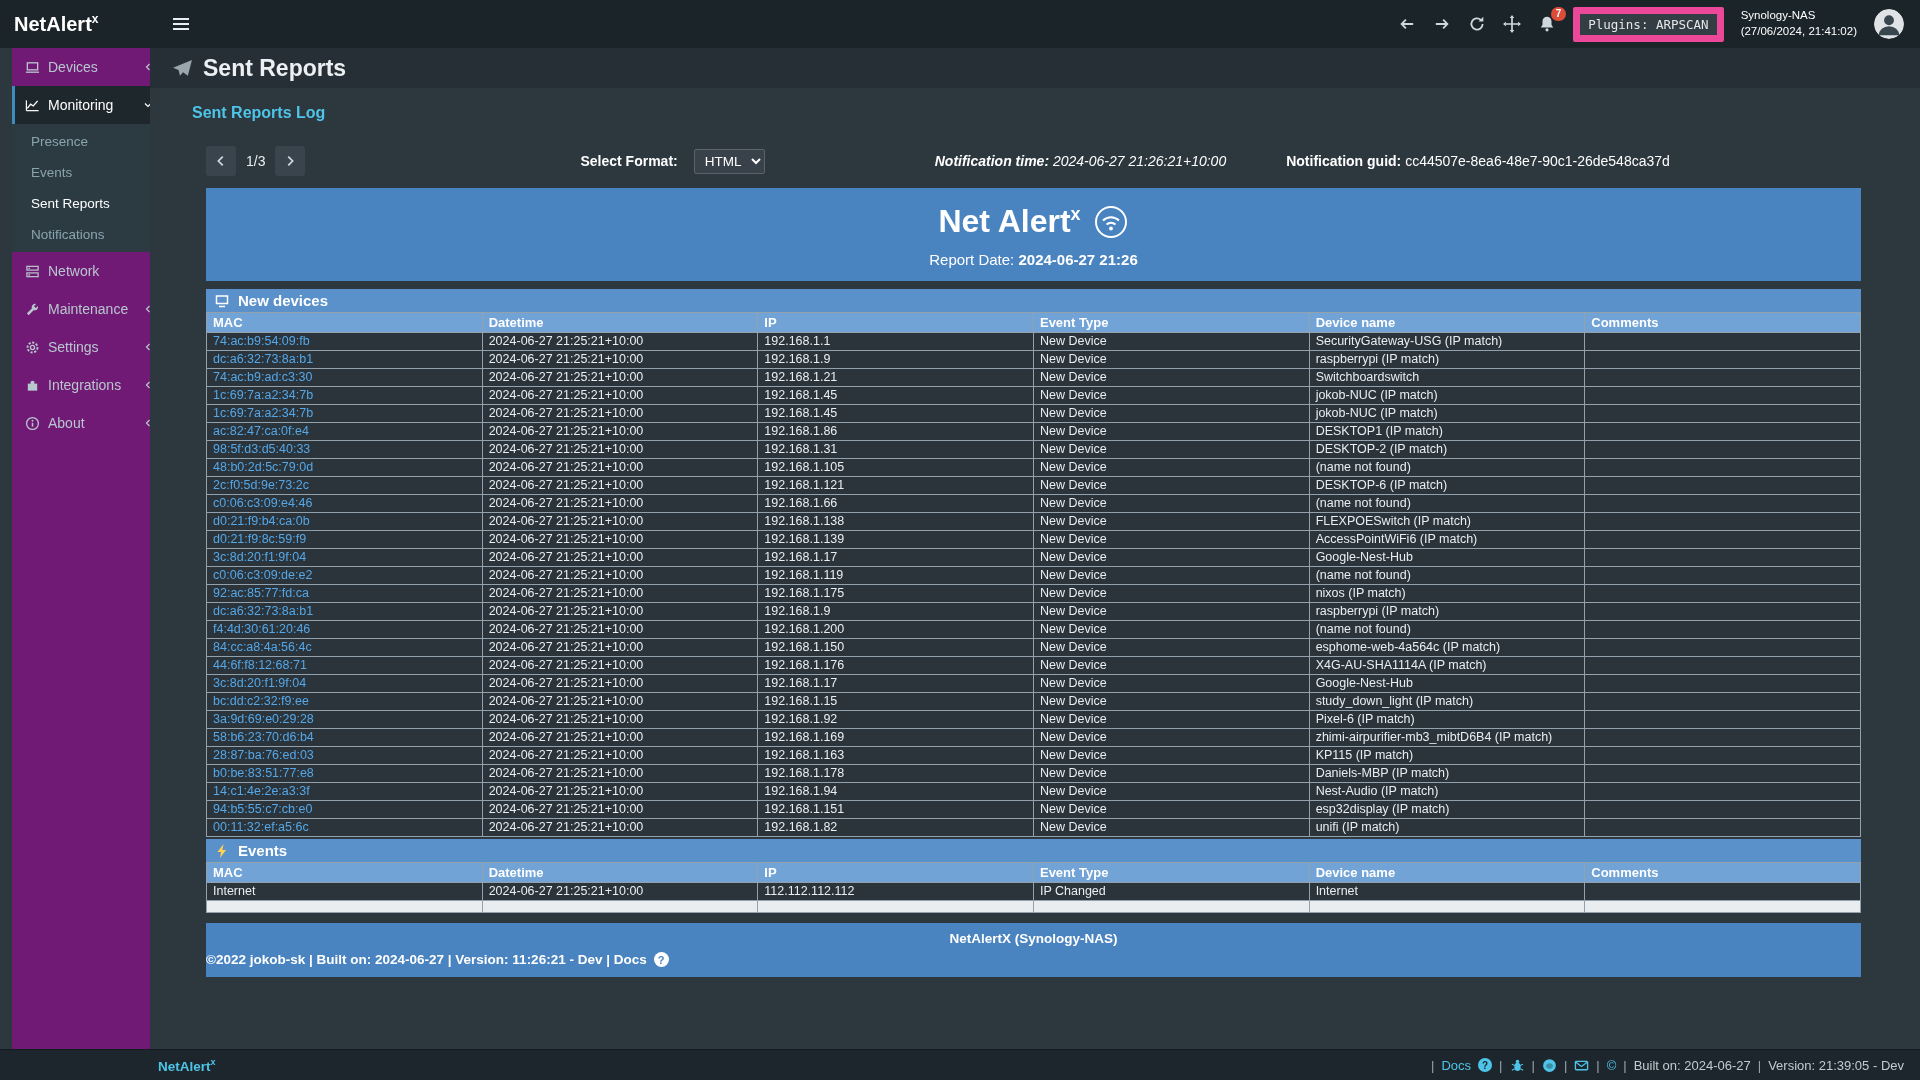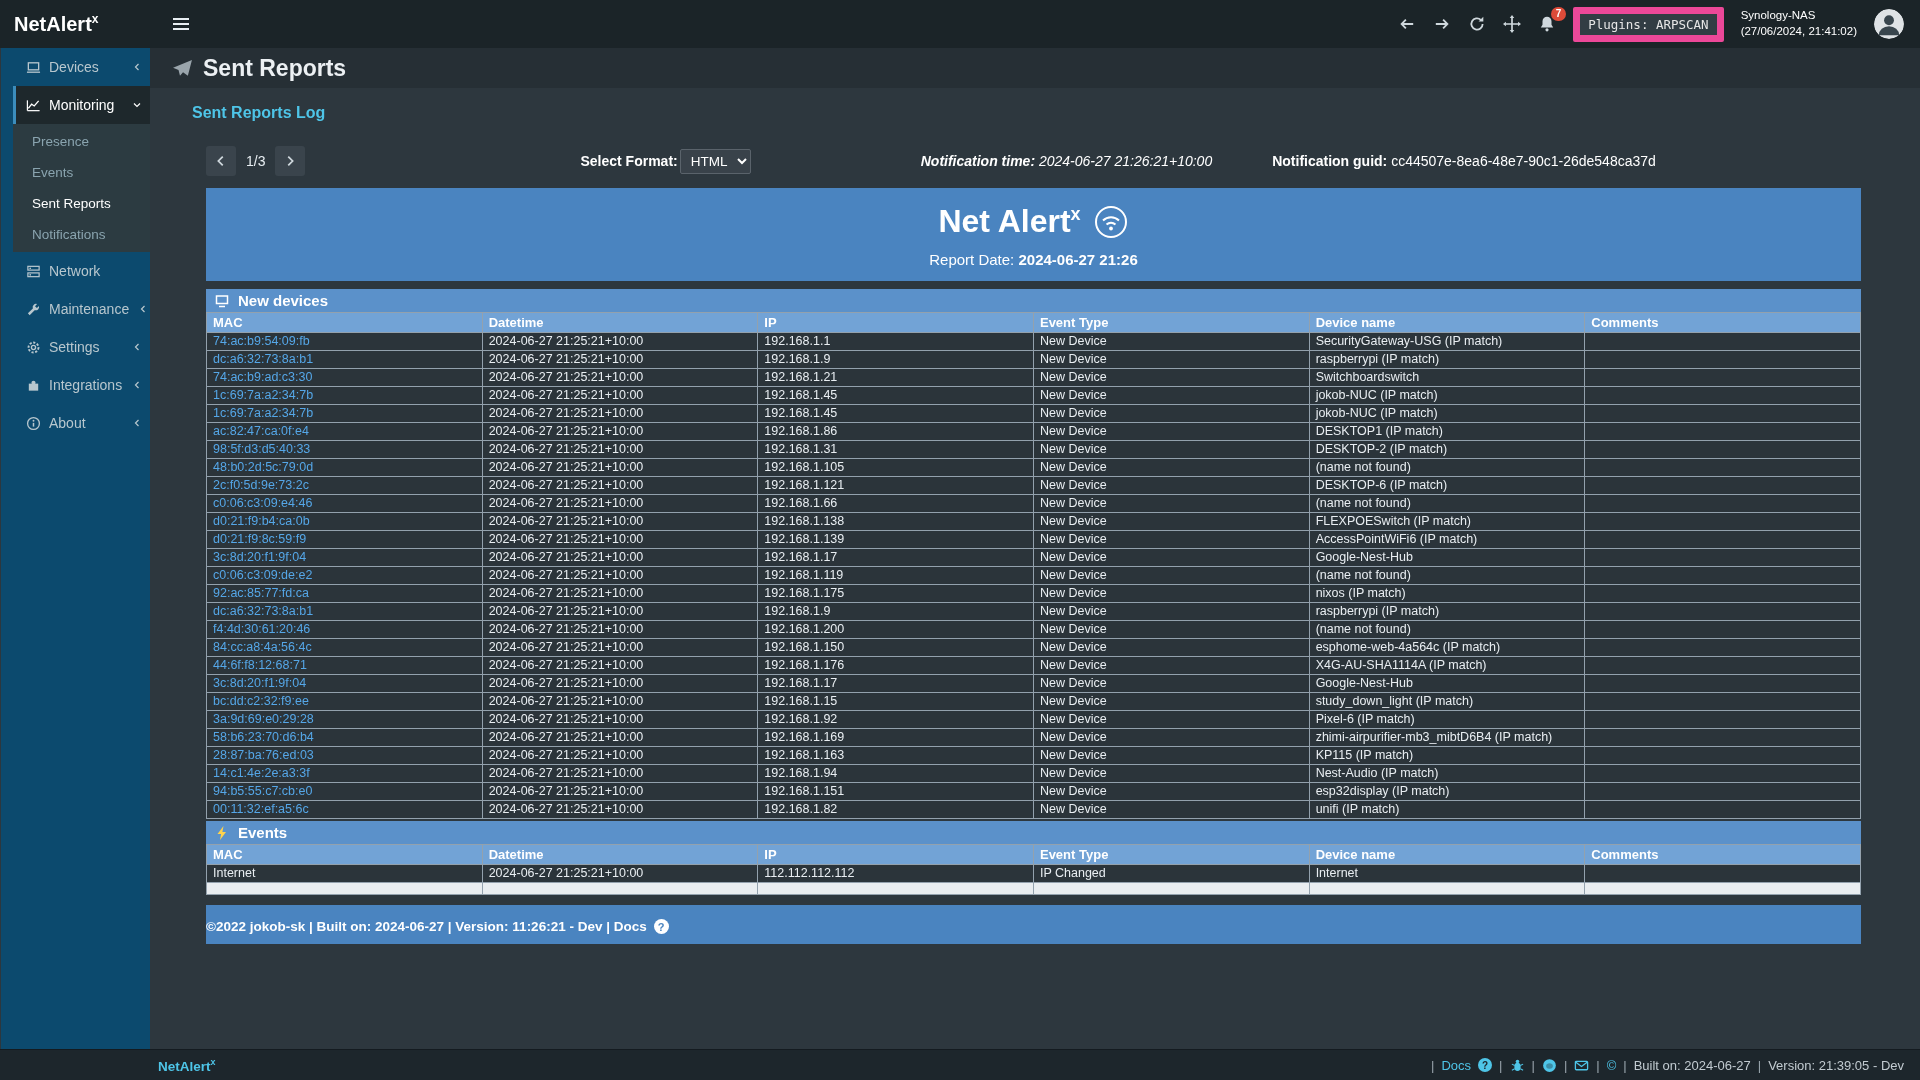--- a/index.html
+++ b/index.html
@@ -17,21 +17,21 @@
   .hamburger { margin-left:10px; padding:6px 12px; cursor:pointer; color:#e8eef2; }
   .nav-right { margin-left:auto; display:flex; align-items:center; gap:17px; padding-right:16px; }
   .nav-ic { width:18px; height:18px; color:#cfd8dd; cursor:pointer; }
   .bell-wrap { position:relative; cursor:pointer; }
   .badge { position:absolute; top:-8px; right:-10px; background:#dd4b39; color:#fff; font-size:10px; font-weight:bold; border-radius:8px; padding:1px 5px; line-height:1.2; }
   .plugins { font-family:"DejaVu Sans Mono","Liberation Mono",monospace; font-size:12.5px; color:#e6e6e6; background:#323d44; border:7px solid #ec4899; padding:3px 8px; border-radius:2px; cursor:pointer; }
   .host { color:#fff; font-size:11.5px; line-height:1.35; }
   .avatar { width:30px; height:30px; border-radius:50%; overflow:hidden; cursor:pointer; }
 
   
-  .sidebar { position:absolute; top:48px; left:1px; width:150px; bottom:31px; background:#0c4a6e; font-size:14px;padding-left:12px; }
+  .sidebar { position:absolute; top:48px; left:12px; width:150px; bottom:31px; background:#701a75; font-size:14px; }
   .side-item { display:flex; align-items:center; gap:8px; padding:11px 8px 11px 10px; color:#b8c7ce; border-left:3px solid transparent; cursor:pointer; }
   .side-item.active { background:#1e282c; color:#fff; border-left-color:#3c8dbc; }
   .sicon { width:15px; height:15px; flex:0 0 15px; }
   .chev { margin-left:auto; width:12px; height:12px; flex:0 0 12px; }
   .submenu { background:#2c3b41; padding:2px 0; }
   .sub-item { padding:8px 10px 8px 19px; color:#8aa4af; font-size:13.5px; cursor:pointer; }
   .sub-item.active { color:#fff; }
 
   
   .main { position:absolute; top:48px; left:150px; right:0; bottom:31px; background:#2d373e; overflow:hidden; }
@@ -39,21 +39,21 @@
   .page-title { color:#ecf0f3; font-size:23px; font-weight:bold; }
   .send-icon { width:21px; height:21px; color:#9aa5ac; }
 
   .log-link { display:inline-block; margin:16px 0 0 42px; color:#4ec5e8; font-size:16px; font-weight:bold; cursor:pointer; }
 
   .toolbar { display:flex; align-items:center; margin:24px 0 0 56px; width:1651px; color:#fff; }
   .pager { display:flex; align-items:center; gap:10px; }
   .pbtn { width:30px; height:30px; background:#3a444c; border:none; border-radius:3px; display:flex; align-items:center; justify-content:center; color:#cfd8dd; cursor:pointer; }
   .pbtn svg { width:14px; height:14px; }
   .pcount { font-size:14px; color:#e8eef2; }
-  .fmt { margin-left:275px; display:flex; align-items:center; gap:2px; font-size:14px; font-weight:bold; }
+  .fmt { margin-left:275px; display:flex; align-items:center; gap:16px; font-size:14px; font-weight:bold; }
   .fmt select { background:#39424a; color:#fff; border:1px solid #5a636b; font-size:13.5px; padding:3px 6px; border-radius:2px; font-family:inherit; cursor:pointer; }
   .ntime { margin-left:170px; font-size:14px;font-style:italic; }
   .nguid { margin-left:60px; font-size:14px; }
   .blabel { font-weight:bold; }
   .bval { font-weight:normal; }
 
   
   .report { margin:12px 0 0 56px; width:1655px; }
   .r-header { background:#4a84c0; text-align:center; color:#fff; padding:15px 0 13px; }
   .r-titlerow { display:flex; align-items:center; justify-content:center; gap:12px; }
@@ -475,20 +475,28 @@
           </tr>
           <tr>
             <td class="mac">28:87:ba:76:ed:03</td>
             <td>2024-06-27 21:25:21+10:00</td>
             <td>192.168.1.163</td>
             <td>New Device</td>
             <td>KP115 (IP match)</td>
             <td></td>
           </tr>
           <tr>
+            <td class="mac">b0:be:83:51:77:e8</td>
+            <td>2024-06-27 21:25:21+10:00</td>
+            <td>192.168.1.178</td>
+            <td>New Device</td>
+            <td>Daniels-MBP (IP match)</td>
+            <td></td>
+          </tr>
+          <tr>
             <td class="mac">14:c1:4e:2e:a3:3f</td>
             <td>2024-06-27 21:25:21+10:00</td>
             <td>192.168.1.94</td>
             <td>New Device</td>
             <td>Nest-Audio (IP match)</td>
             <td></td>
           </tr>
           <tr>
             <td class="mac">94:b5:55:c7:cb:e0</td>
             <td>2024-06-27 21:25:21+10:00</td>
@@ -539,20 +547,21 @@
             <td></td>
             <td></td>
             <td></td>
             <td></td>
             <td></td>
           </tr>
         </tbody>
       </table>
 
     <div class="r-footer">
+      <div class="l1">NetAlertX (Synology-NAS)</div>
       <div class="l2">
         <span>©2022 jokob-sk | Built on: 2024-06-27 | Version: 11:26:21 - Dev | Docs</span>
         <span class="qmark">?</span>
       </div>
     </div>
   </div>
 </div>
 
 <div class="footer">
   <span class="f-brand"><span>NetAlert</span><sup>x</sup></span>

